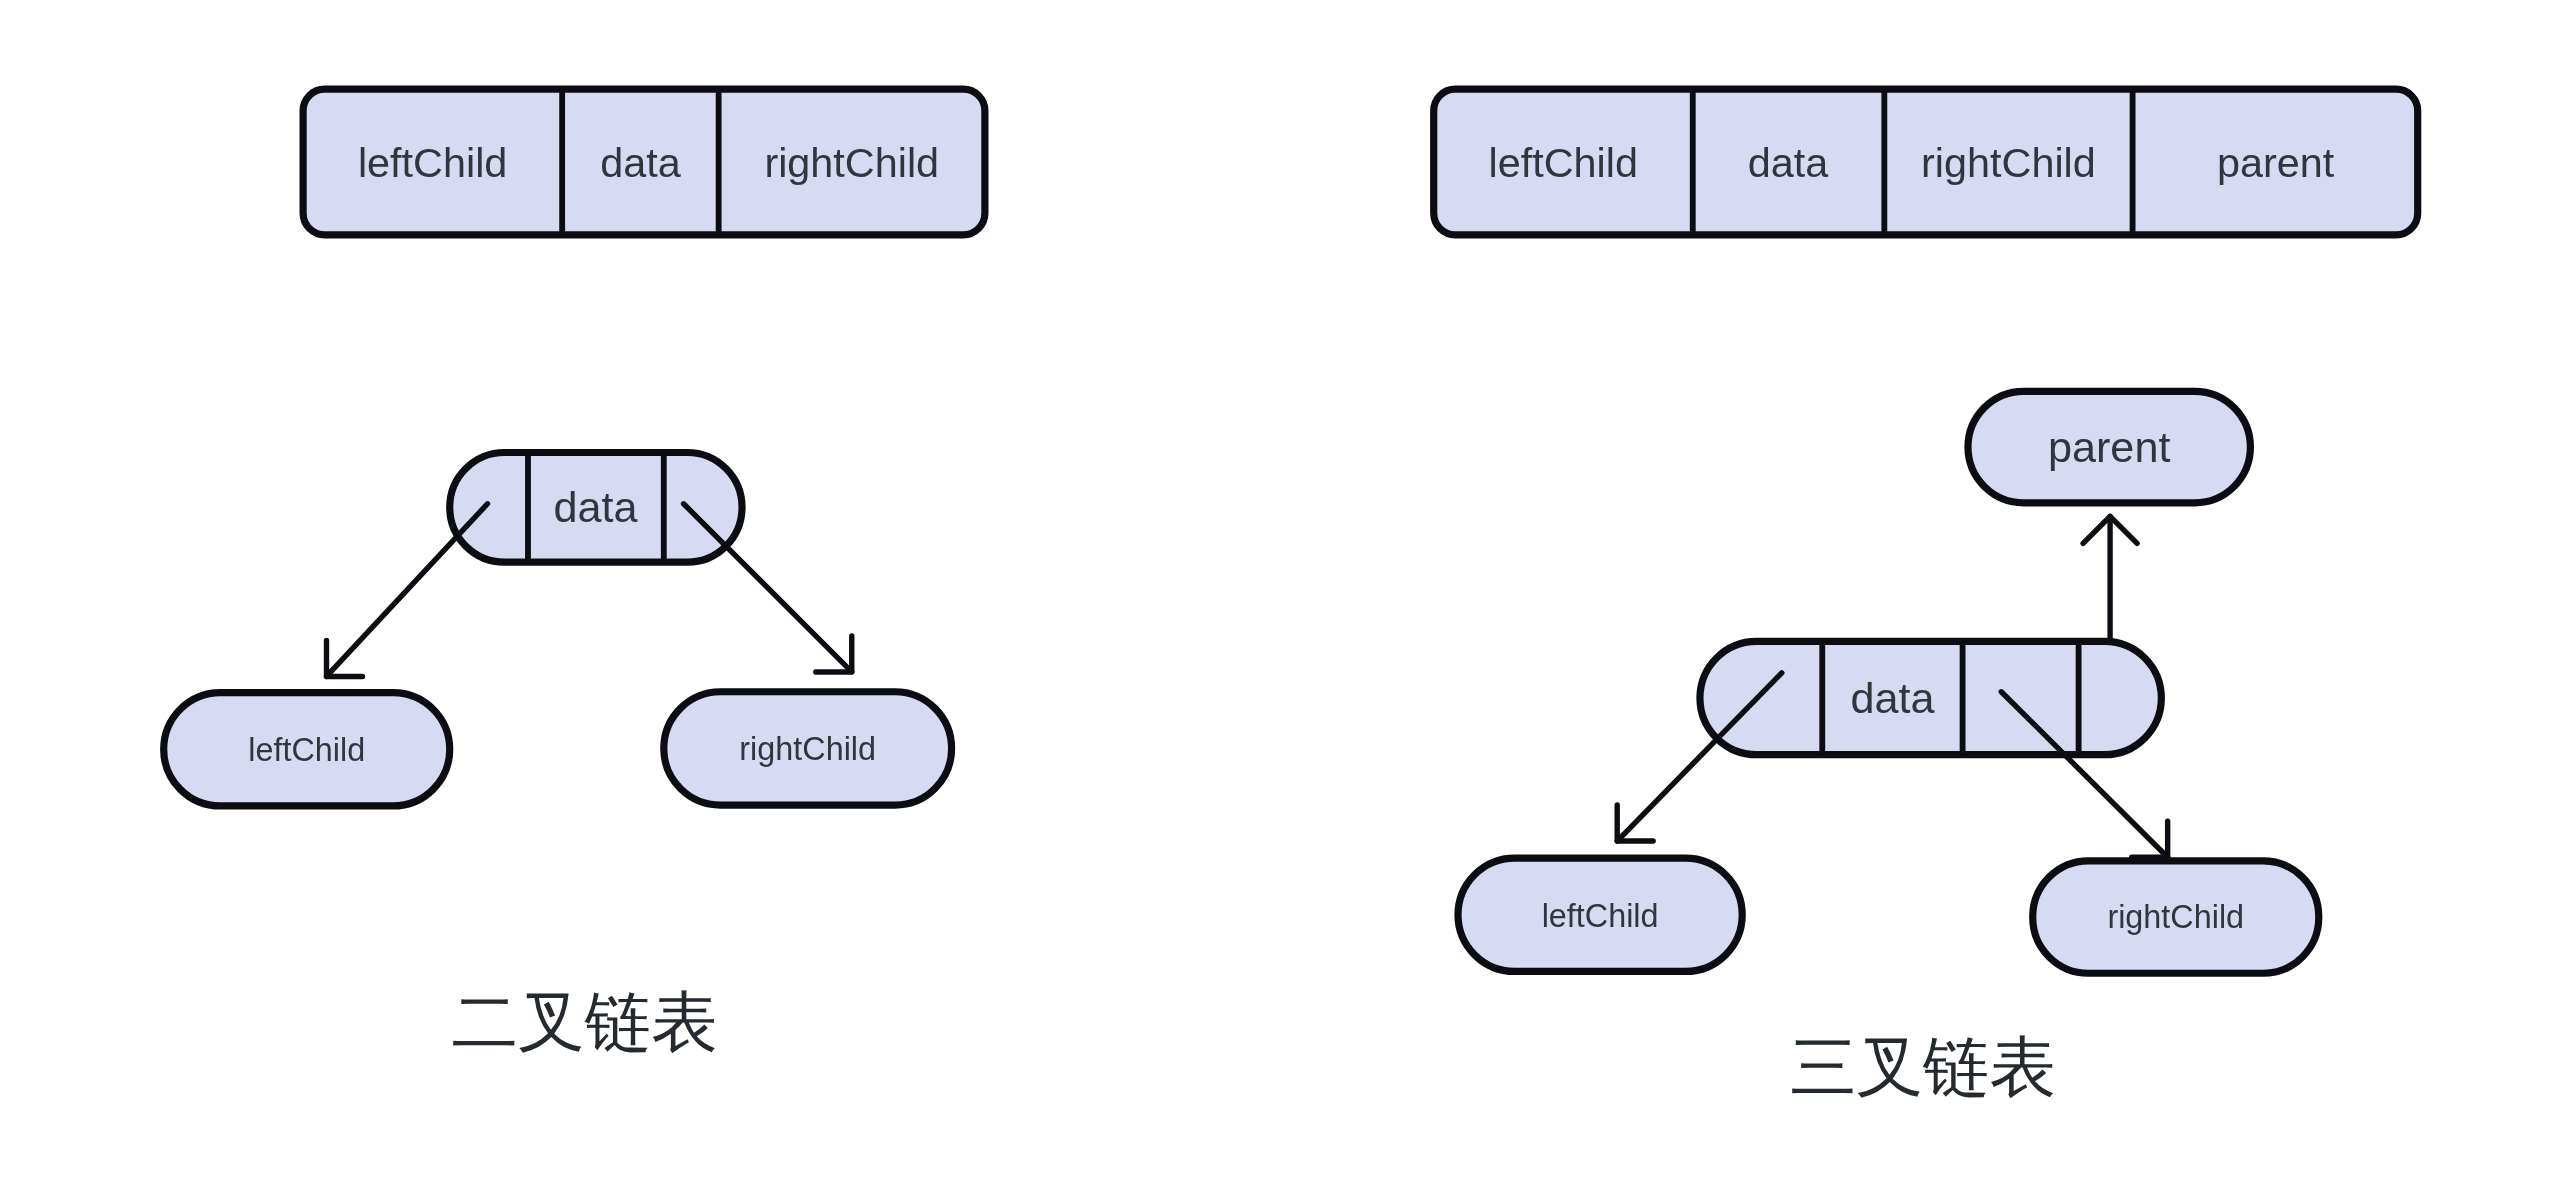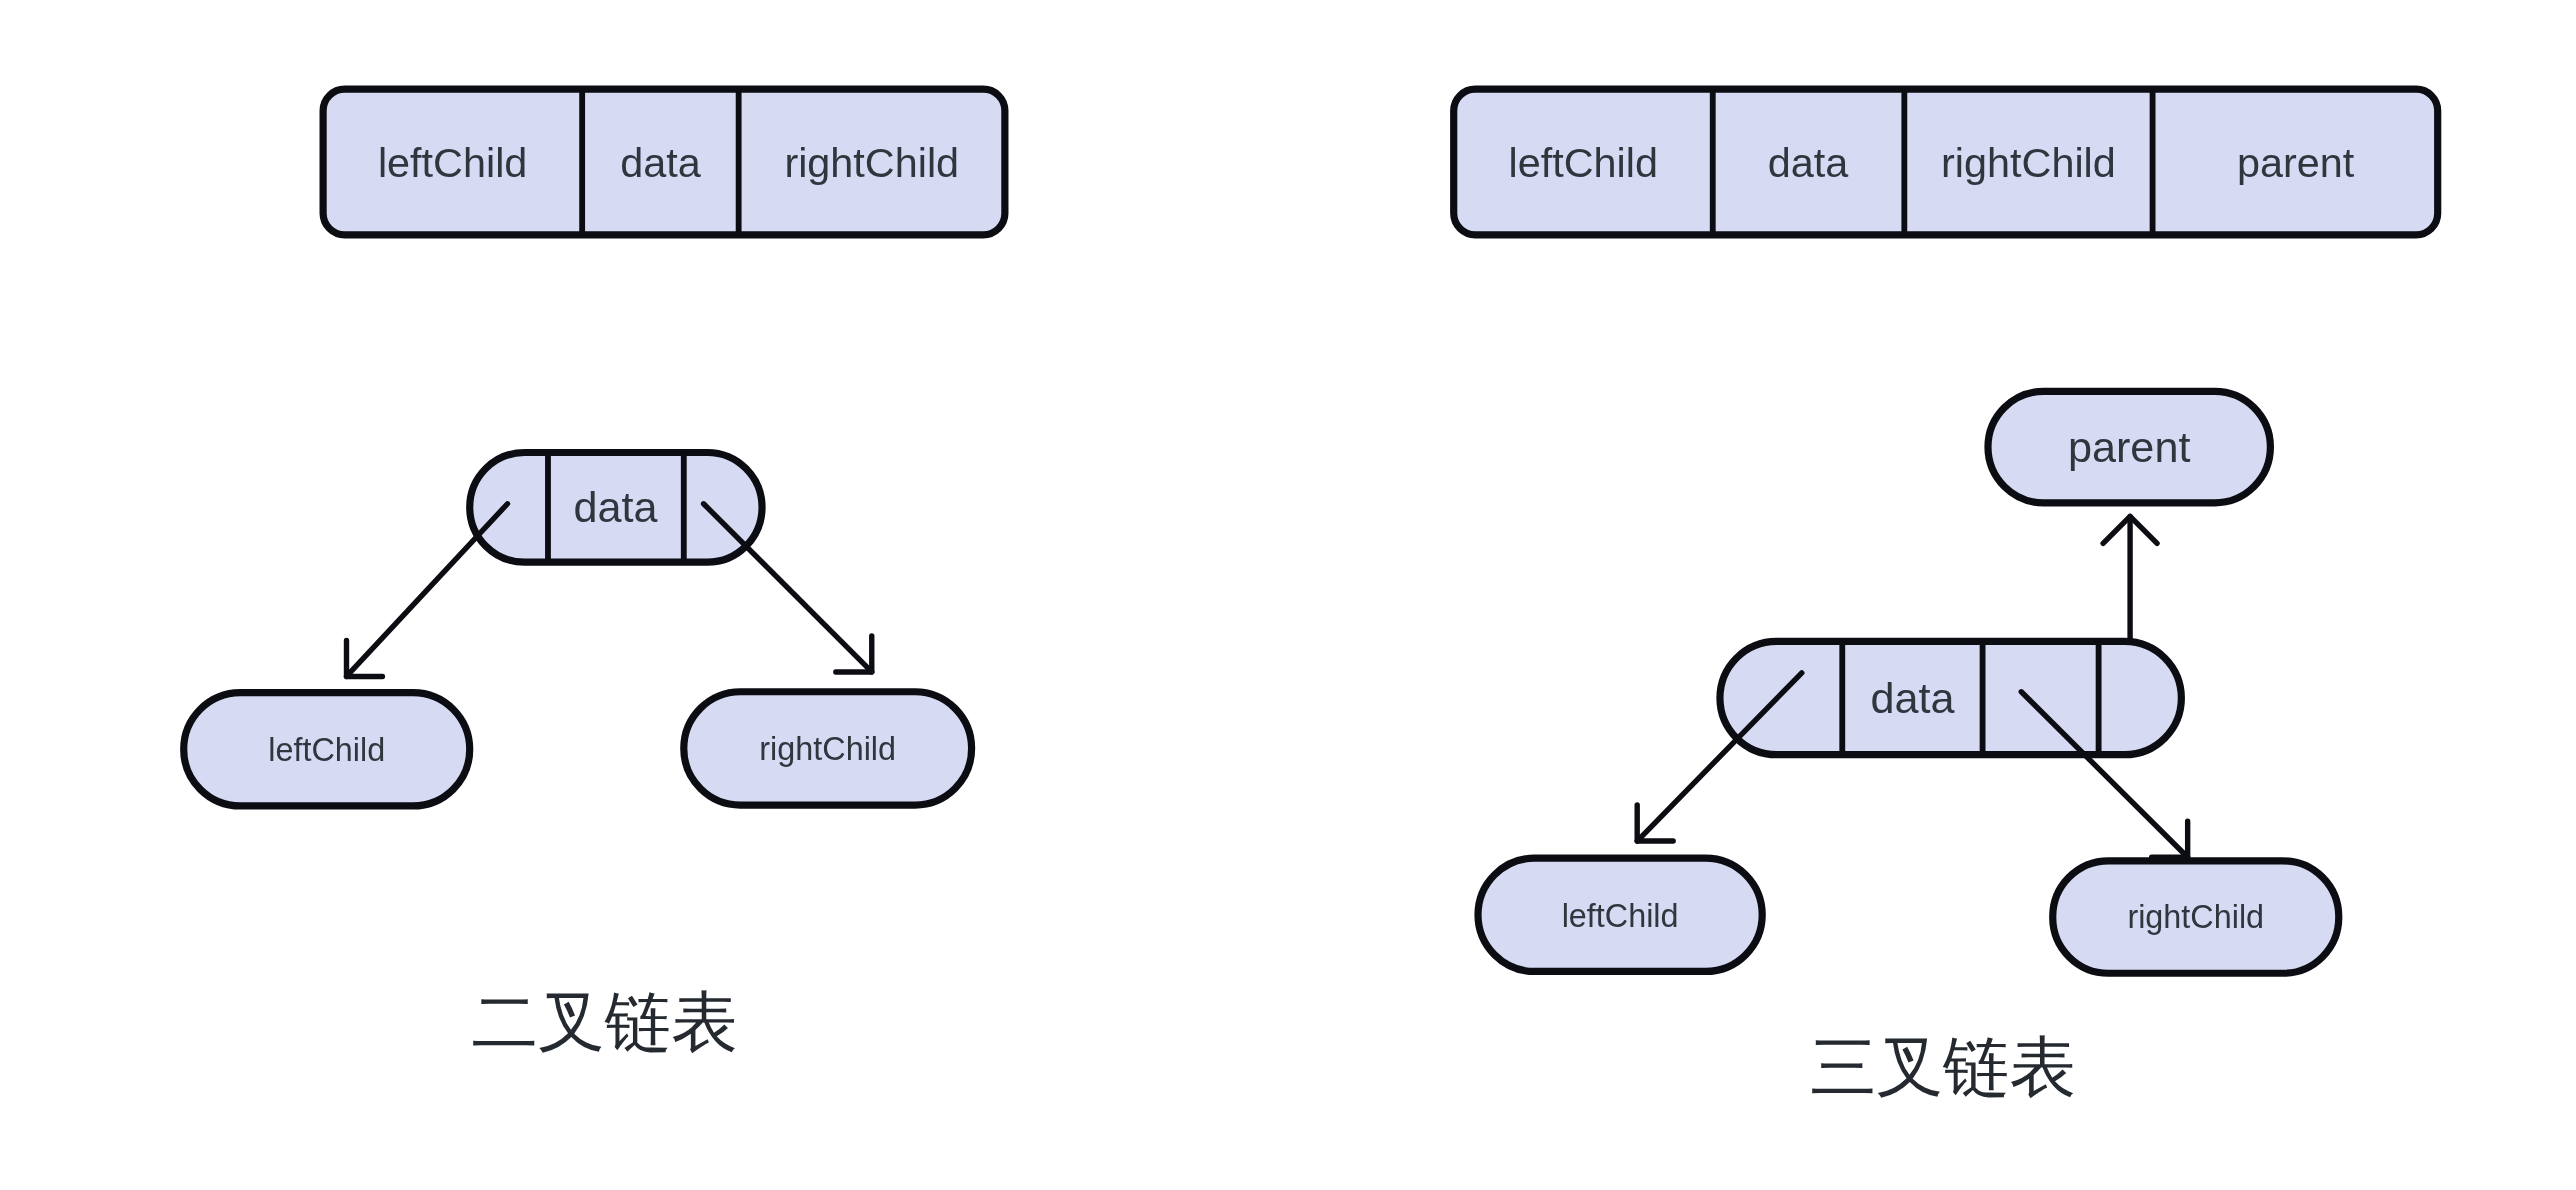--- a/index.html
+++ b/index.html
@@ -4,21 +4,20 @@
 <style>
   html, body {
     margin: 0;
     padding: 0;
     background: #ffffff;
   }
   .canvas-wrap {
     width: 2289px;
     height: 1191px;
     background: #ffffff;
-    padding-left: 20px;
   }
   svg { display: block; }
   .shape {
     fill: #d6daf3;
     stroke: #0c0d12;
     stroke-width: 8;
   }
   .divider {
     stroke: #0c0d12;
     stroke-width: 6.5;

